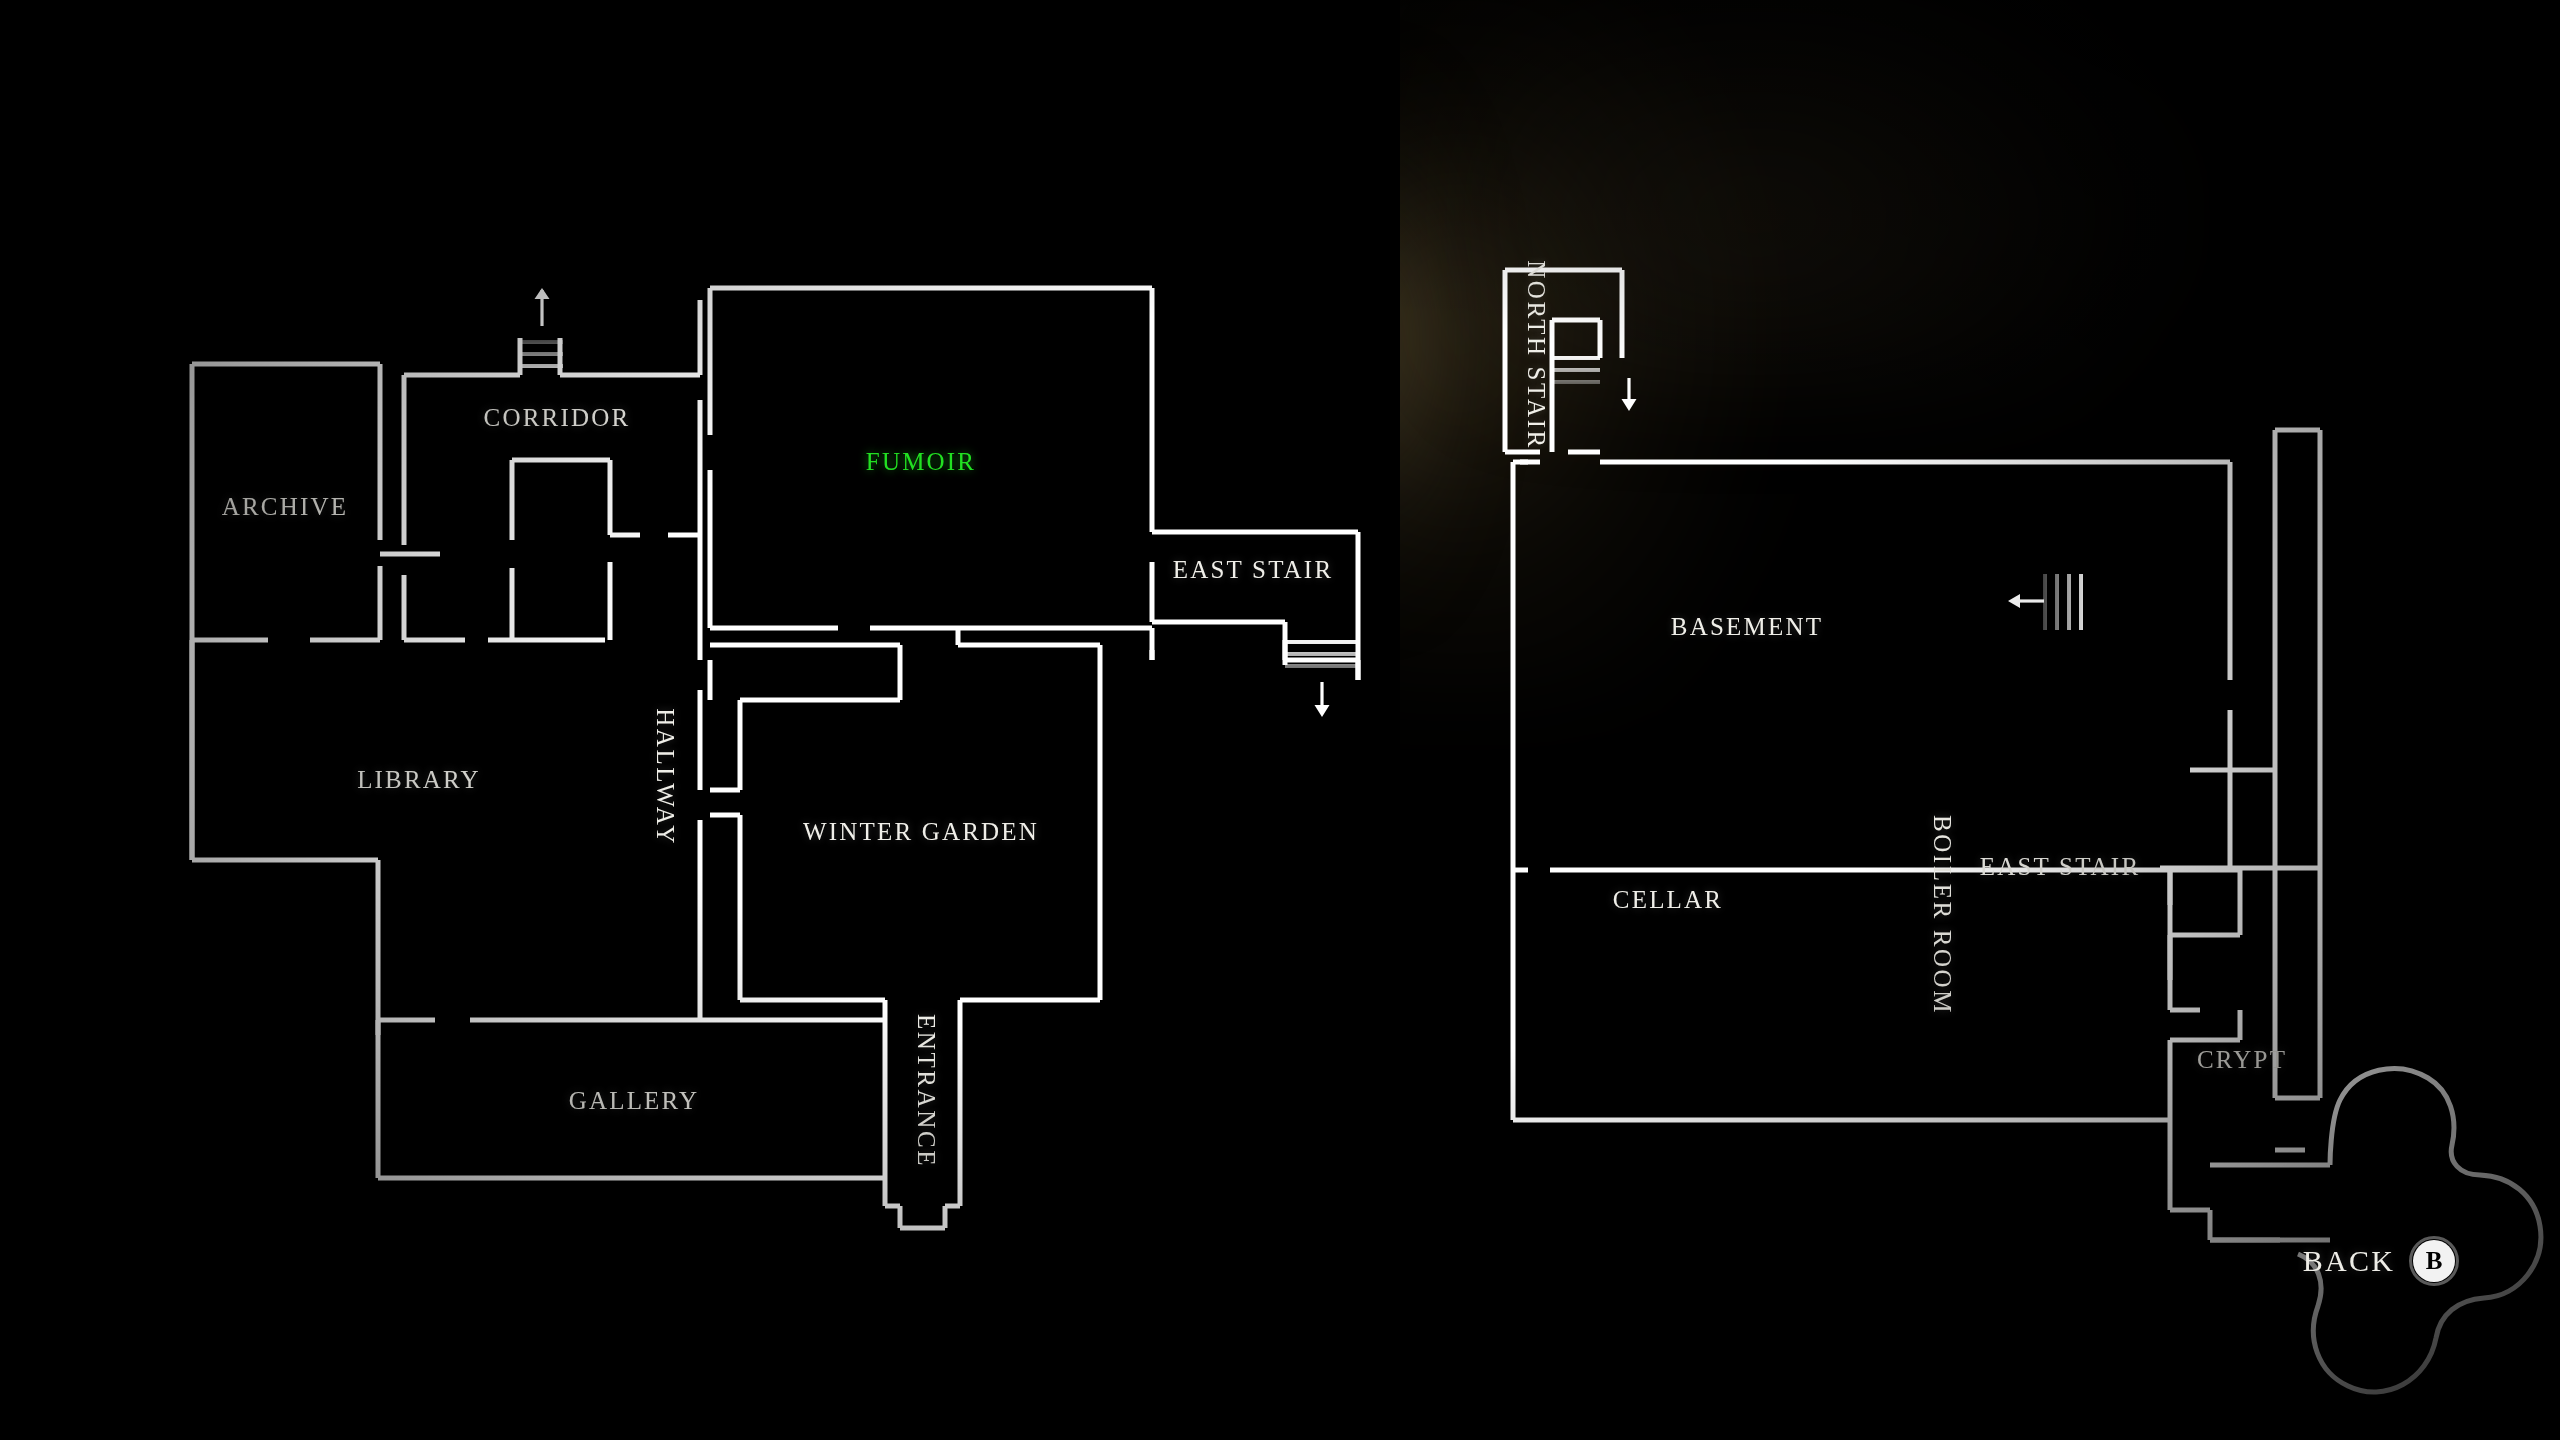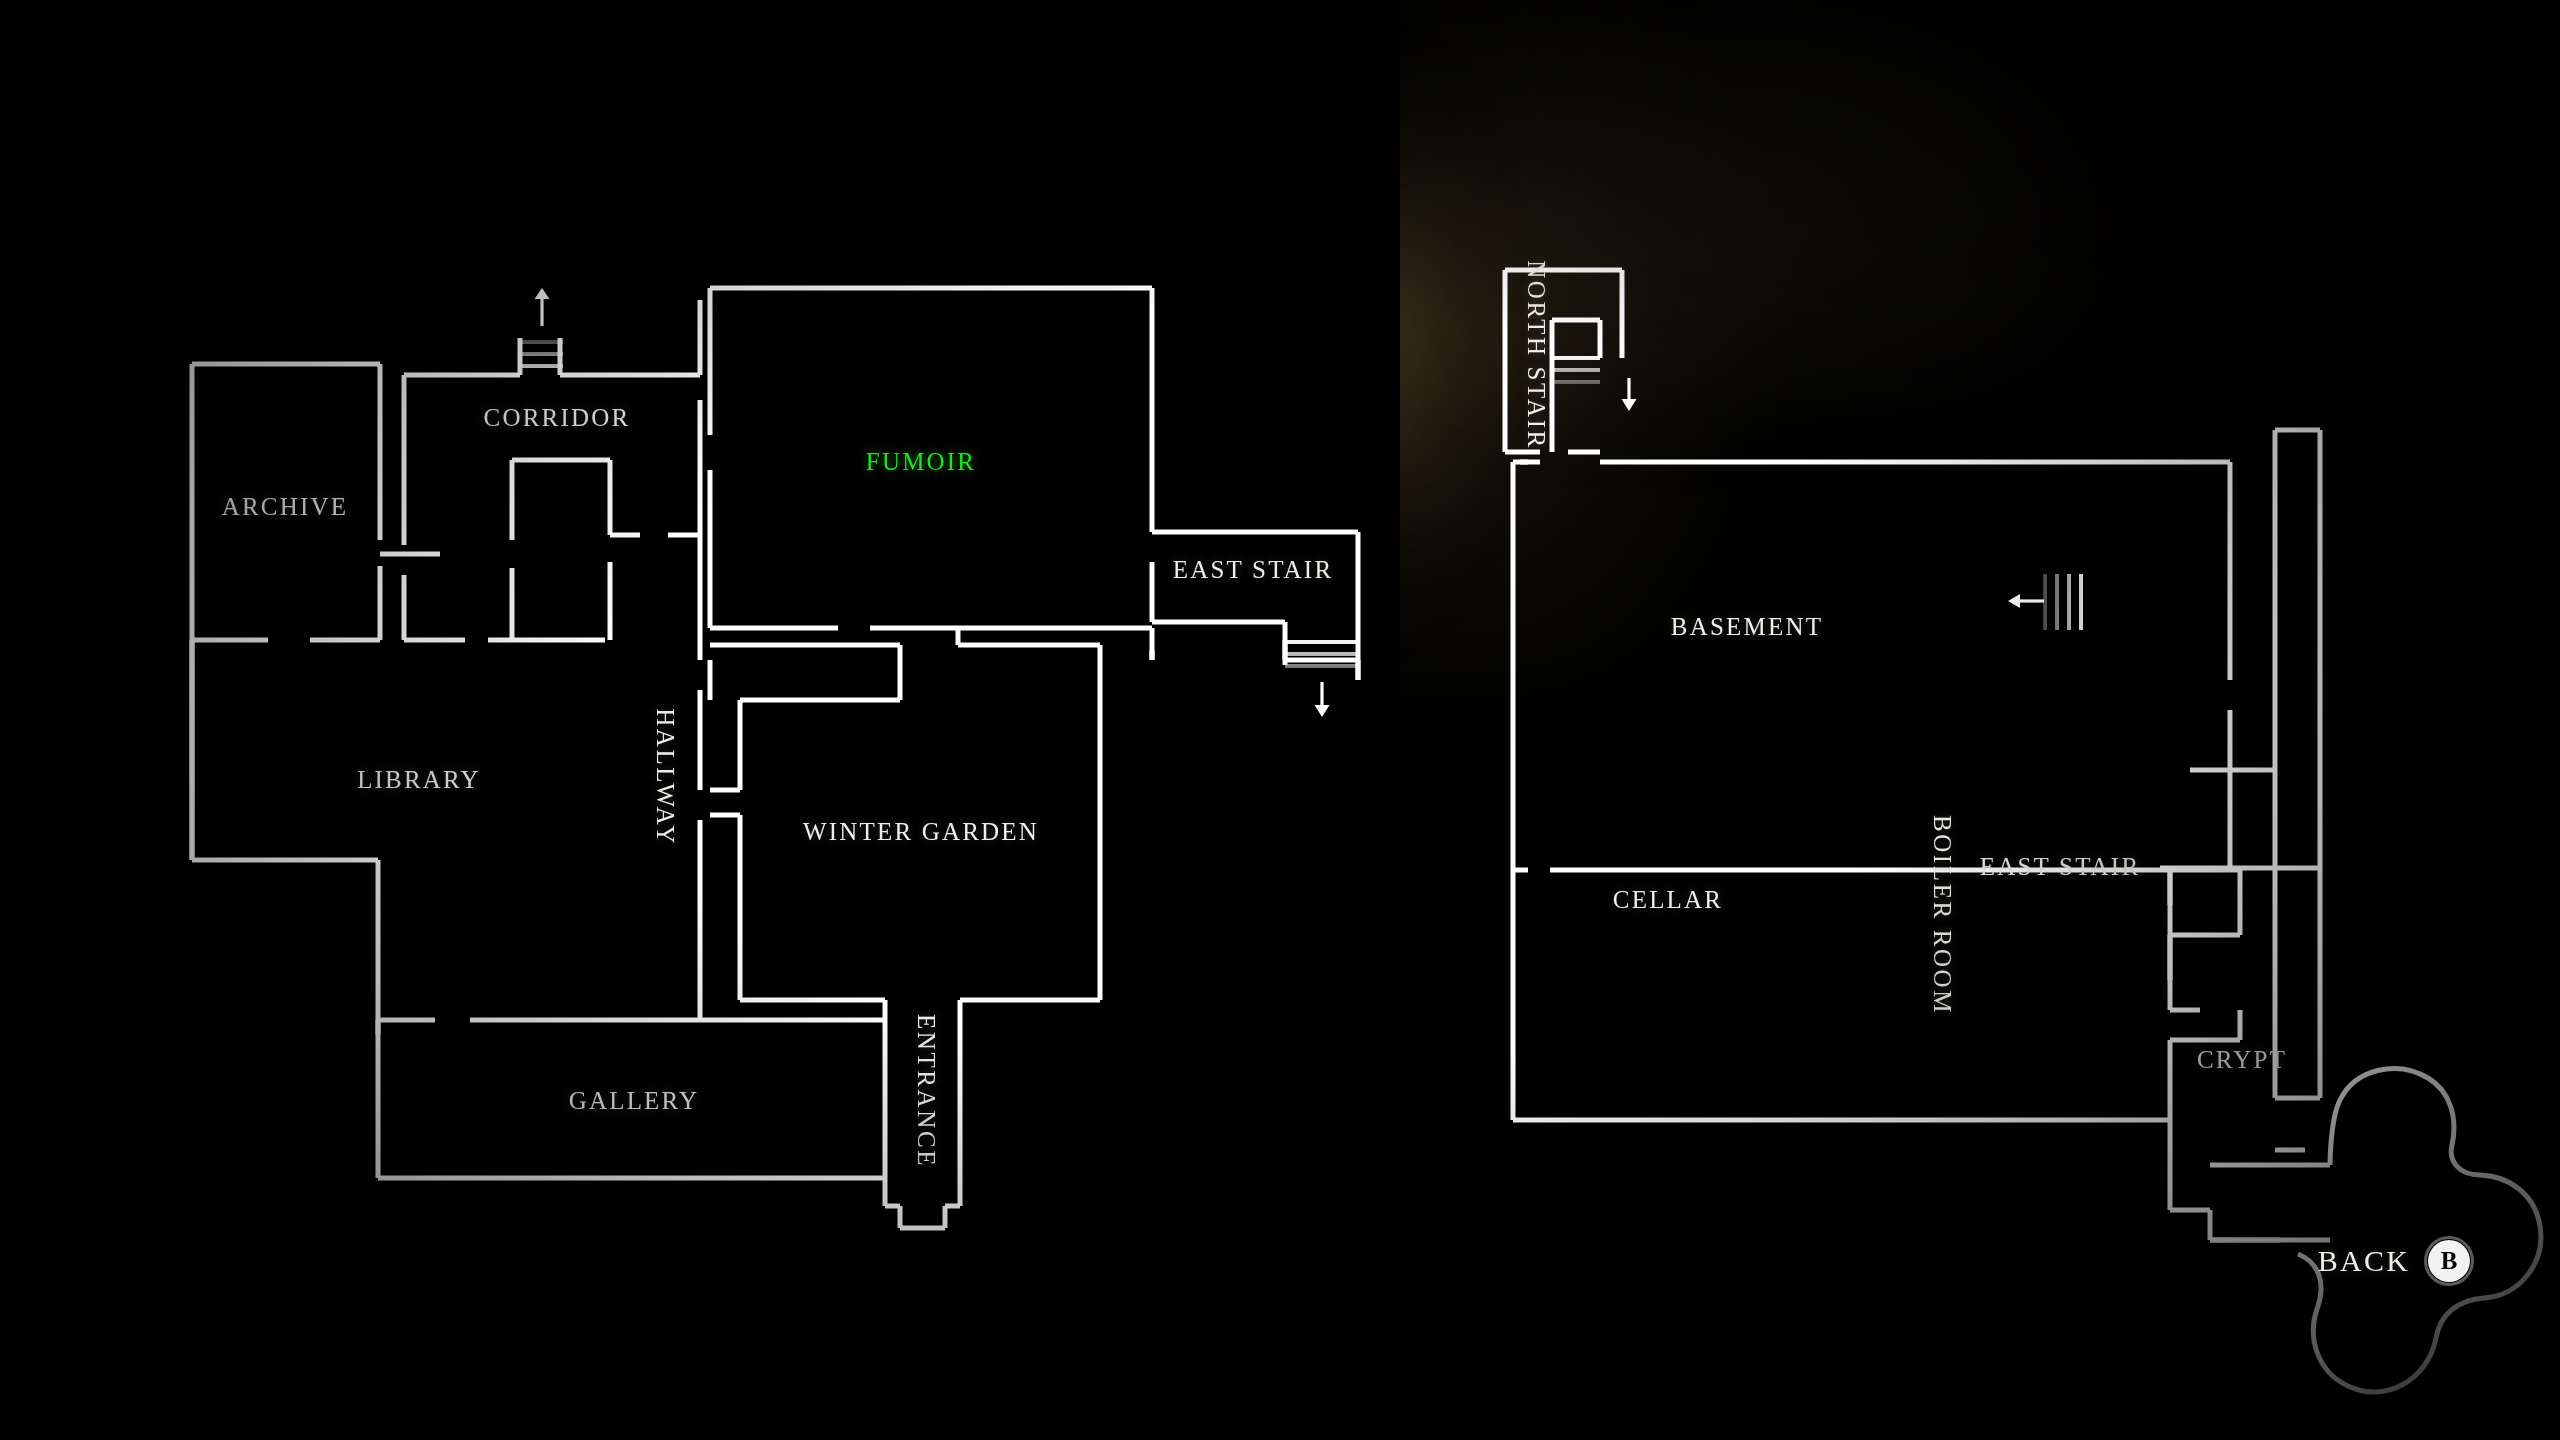--- a/index.html
+++ b/index.html
@@ -119,21 +119,21 @@
       rgba(0,0,0,0) 4px, rgba(0,0,0,0) 12px);
   }
   .stairs-fade-down { -webkit-mask-image:linear-gradient(to bottom, #000 8%, rgba(0,0,0,.35) 100%); mask-image:linear-gradient(to bottom, #000 8%, rgba(0,0,0,.35) 100%); }
   .stairs-fade-up   { -webkit-mask-image:linear-gradient(to top, #000 8%, rgba(0,0,0,.35) 100%); mask-image:linear-gradient(to top, #000 8%, rgba(0,0,0,.35) 100%); }
   .stairs-fade-left { -webkit-mask-image:linear-gradient(to left, #000 10%, rgba(0,0,0,.30) 100%); mask-image:linear-gradient(to left, #000 10%, rgba(0,0,0,.30) 100%); }
 
   .dir-arrow { position:absolute; }
 
   
   #back-button {
-    position:absolute; right:90px; top:1240px;
+    position:absolute; right:105px; top:1240px;
     display:flex; align-items:center; gap:18px;
   }
   #back-label {
     font-size:30px; letter-spacing:2.2px; color:#eeede7;
     text-shadow:0 0 8px rgba(255,255,255,0.18);
   }
   #back-glyph-wrap { position:relative; width:42px; height:42px; }
   #back-glyph-ring {
     position:absolute; inset:-4px; border-radius:50%;
     border:3px solid rgba(200,200,200,0.45);

